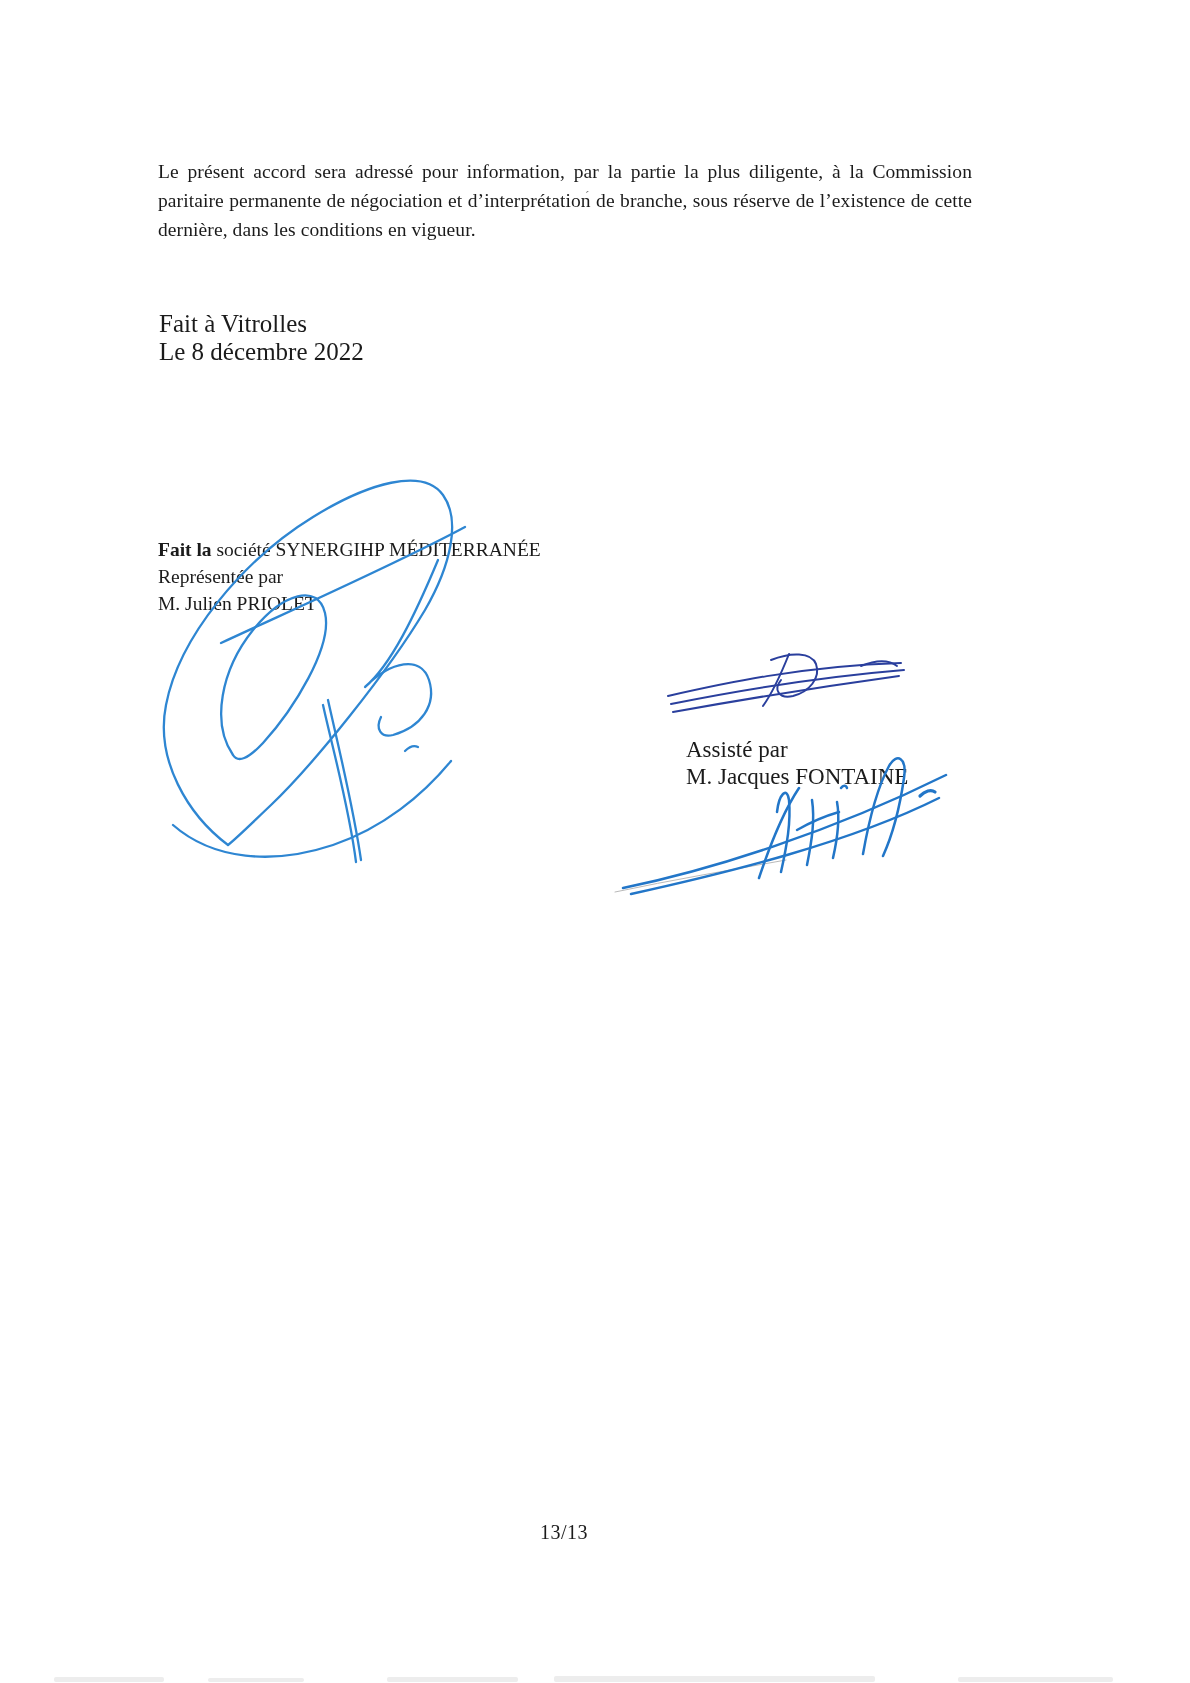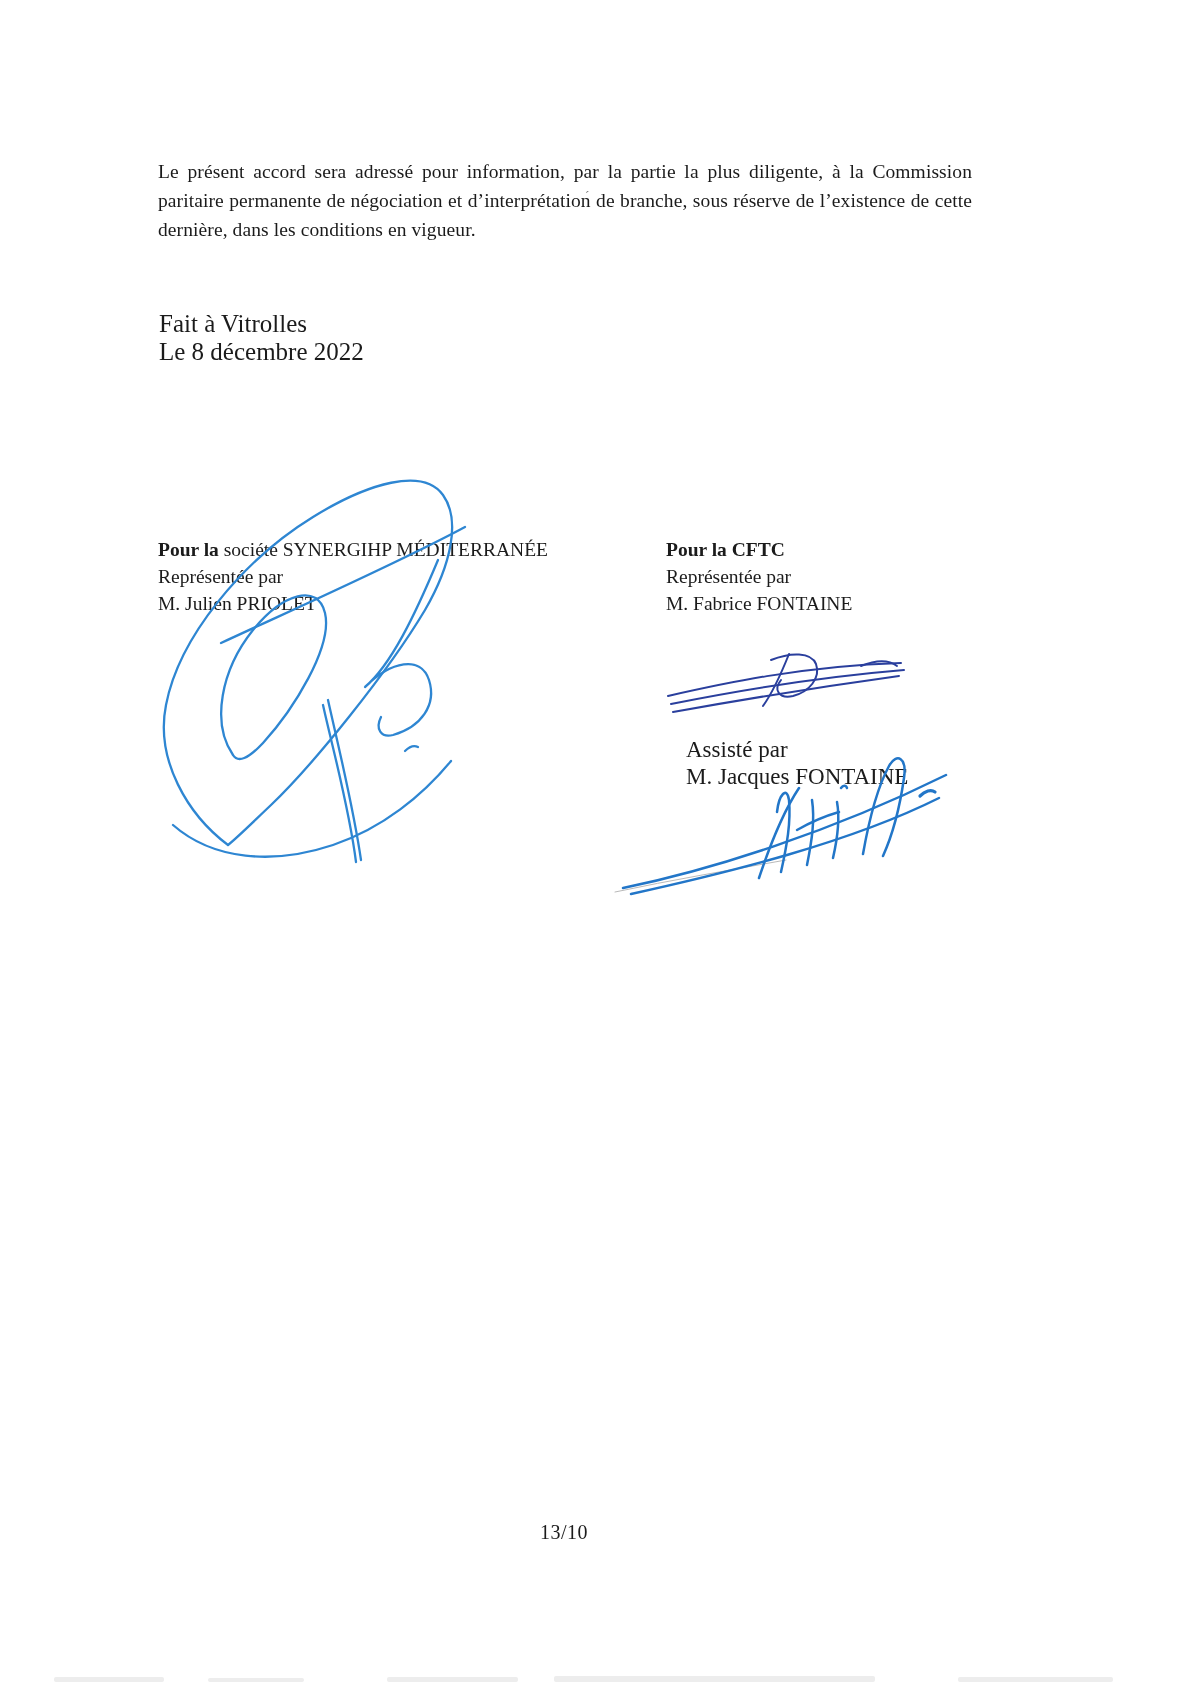--- a/index.html
+++ b/index.html
@@ -76,30 +76,25 @@
 
   <p class="para">Le présent accord sera adressé pour information, par la partie la plus diligente, à la Commission paritaire permanente de négociation et d’interprétation de branche, sous réserve de l’existence de cette dernière, dans les conditions en vigueur.</p>
   <span class="stray">ˊ</span>
 
   <div class="dateblock">
     <div>Fait à Vitrolles</div>
     <div>Le 8 décembre 2022</div>
   </div>
 
   <div class="sigblock left">
-    <div><span class="bold">Pour la</span><span> société SYNERGIHP MÉDITERRANÉE</span></div>
+    <div><span class="bold">Fait la</span><span> société SYNERGIHP MÉDITERRANÉE</span></div>
     <div>Représentée par</div>
     <div>M. Julien PRIOLET</div>
   </div>
 
-  <div class="sigblock right">
-    <div class="bold">Pour la CFTC</div>
-    <div>Représentée par</div>
-    <div>M. Fabrice FONTAINE</div>
-  </div>
 
   <div class="assistblock">
     <div>Assisté par</div>
     <div>M. Jacques FONTAINE</div>
   </div>
 
   <svg class="sig sig-priolet" width="330" height="405" viewBox="0 0 330 405">
     <g stroke-width="2.3" stroke="#2e86d2">
       <path d="M 75,380 C 35,350 2,295 13,240 C 26,172 90,95 160,52 C 215,18 270,2 290,30 C 308,55 298,100 272,145 C 235,207 160,300 118,340 C 100,357 85,372 75,380"></path>
       <path d="M 80,290 C 58,258 68,205 100,165 C 130,128 165,118 172,148 C 180,182 140,245 110,278 C 95,294 85,298 80,290"></path>
@@ -132,21 +127,21 @@
       <path d="M 170,122 C 176,95 180,72 178,50 C 176,36 168,44 166,62"></path>
       <path d="M 196,115 C 201,90 204,70 201,50"></path>
       <path d="M 186,80 C 200,72 214,66 228,62"></path>
       <path d="M 222,108 C 227,86 229,68 226,52"></path>
       <path d="M 230,38 C 232,35 235,35 236,38"></path>
       <path d="M 252,104 C 258,70 266,38 278,16 C 286,2 296,8 293,28 C 289,56 281,86 272,106"></path>
       <path d="M 309,46 C 314,41 320,39 324,42" stroke-width="3.2"></path>
     </g>
   </svg>
 
-  <div class="pagenum">13/10</div>
+  <div class="pagenum">13/13</div>
 
   <div class="smudge" style="left:36px;  top:1677px; width:110px; height:5px;"></div>
   <div class="smudge" style="left:190px; top:1678px; width:96px;  height:4px;"></div>
   <div class="smudge" style="left:369px; top:1677px; width:131px; height:5px;"></div>
   <div class="smudge" style="left:536px; top:1676px; width:321px; height:6px;"></div>
   <div class="smudge" style="left:940px; top:1677px; width:155px; height:5px;"></div>
 
 </div>
 
 </body></html>

